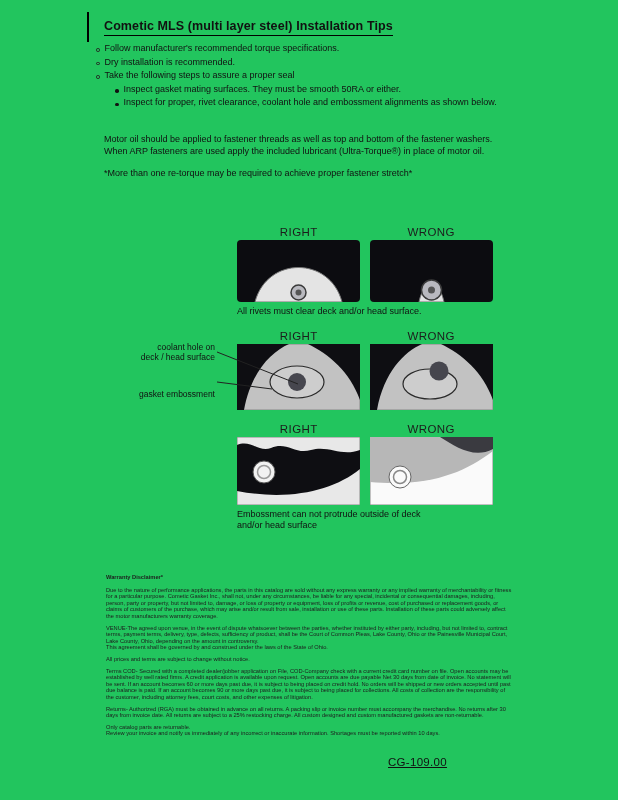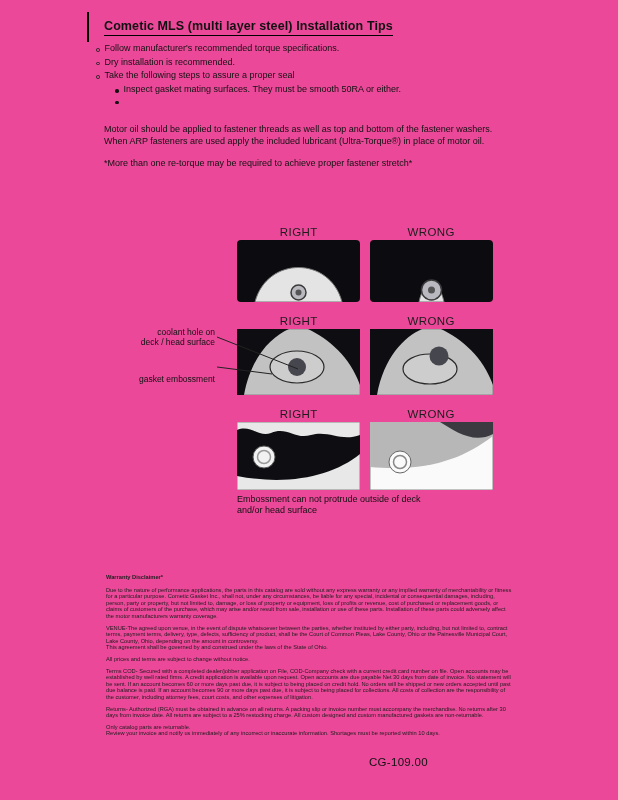--- a/index.html
+++ b/index.html
@@ -1,58 +1,58 @@
 <!DOCTYPE html>
 <html><head>
 <meta charset="utf-8">
 <style>
   * { margin:0; padding:0; box-sizing:border-box; }
   html,body { background:#ffffff; }
   .page {
     position:relative; width:618px; height:800px; margin:0 auto;
-    background:#ec4899; color:#111;
+    background:#22c55e; color:#111;
     font-family:"Liberation Sans", sans-serif;
     overflow:hidden;
   }
   .edge-line { position:absolute; left:87px; top:12px; width:2px; height:30px; background:#000; }
 
   .top { position:absolute; left:104px; top:16px; width:480px; }
   .title {
     display:inline-block; font-size:12.5px; font-weight:bold;
     border-bottom:1.6px solid #000; padding-bottom:2px; letter-spacing:0.1px;
   }
   .bullets { margin-top:7px; }
   .b-row { display:flex; align-items:center; margin:2.5px 0 2.5px -8px; font-size:9px; line-height:11px; }
   .b-dot { flex:0 0 auto; width:3.5px; height:3.5px; border:1px solid #222; border-radius:50%; margin:3px 5px 0 0; background:transparent; }
   .sb-row { margin-left:11px; }
   .sb-dot { flex:0 0 auto; width:3.5px; height:3.5px; background:#111; border:none; border-radius:50%; margin:3.5px 5px 0 0; }
 
   .diesel-h { margin-top:16px; font-size:10.5px; font-weight:bold; }
-  .para { margin-top:20px; font-size:9px; line-height:11.5px; white-space:pre-line; }
+  .para { margin-top:26px; font-size:9px; line-height:11.5px; white-space:pre-line; }
   .note { margin-top:11px; font-size:9px; }
 
   .diagrams { position:absolute; left:237px; top:226px; width:256px; }
   .drow { position:relative; margin-bottom:13px; }
   .dpair { display:flex; gap:9px; }
   .dcol { width:143px; }
   .dlabel { text-align:center; font-size:11.5px; color:#1c1c1c; letter-spacing:0.4px; margin-bottom:2px; }
   .dimg { display:block; }
   .dcaption { font-size:9px; line-height:11px; margin-top:4px; white-space:pre-line; }
 
   .ptr-label { position:absolute; font-size:8.5px; line-height:10px; white-space:pre-line; text-align:right; color:#111; }
   .ptr-1 { left:-122px; top:12px; width:100px; }
   .ptr-2 { left:-122px; top:47px; width:100px;margin-top:12px; }
   .connectors { position:absolute; left:-20px; top:14px; width:102px; height:50px; pointer-events:none; }
 
   .legal { position:absolute; left:106px; top:574px; width:408px; font-size:5.7px; line-height:6.6px; color:#1d1d1d; }
   .legal-h { font-weight:bold; margin-bottom:6px; }
   .lp { margin-bottom:5px; }
   .lp-tight { margin-bottom:0; }
 
-  .footer { position:absolute; left:369px; top:756px; font-size:11.5px; letter-spacing:0.3px; color:#111; }
+  .footer { position:absolute; left:388px; top:756px; font-size:11.5px; letter-spacing:0.3px; color:#111;text-decoration:underline; }
 </style>
 </head>
 <body>
 
 <div class="page">
   <div class="edge-line"></div>
 
   <div class="top">
     <div class="title">Cometic MLS (multi layer steel) Installation Tips</div>
 
@@ -68,20 +68,21 @@
       <div class="b-row">
         <span class="b-dot"></span>
         <span>Take the following steps to assure a proper seal</span>
       </div>
       <div class="b-row sb-row">
         <span class="sb-dot"></span>
         <span>Inspect gasket mating surfaces.  They must be smooth 50RA or either.</span>
       </div>
       <div class="b-row sb-row">
         <span class="sb-dot"></span>
+        <span>Inspect for proper, rivet clearance, coolant hole and embossment alignments as shown below.</span>
       </div>
     </div>
 
     <div class="para">Motor oil should be applied to fastener threads as well as top and bottom of the fastener washers.
 When ARP fasteners are used apply the included lubricant (Ultra-Torque®) in place of motor oil.</div>
     <div class="note">*More than one re-torque may be required to achieve proper fastener stretch*</div>
   </div>
 
   <div class="diagrams">
 
@@ -99,20 +100,21 @@
         <div class="dcol">
           <div class="dlabel">WRONG</div>
           <svg class="dimg" width="123" height="62" viewBox="0 0 123 62">
             <rect width="123" height="62" rx="4" fill="#0c0c10"></rect>
             <path d="M49,62 C54,38 69,38 74,62 Z" fill="#e4e4e4" stroke="#777" stroke-width="1"></path>
             <circle cx="61.5" cy="50" r="10" fill="#b9b9bf" stroke="#3a3a3a" stroke-width="1.5"></circle>
             <circle cx="61.5" cy="50" r="3.5" fill="#555"></circle>
           </svg>
         </div>
       </div>
+      <div class="dcaption">All rivets must clear deck and/or head surface.</div>
     </div>
 
     <div class="drow">
       <div class="ptr-label ptr-1">coolant hole on
 deck / head surface</div>
       <div class="ptr-label ptr-2">gasket embossment</div>
 
       <div class="dpair">
         <div class="dcol">
           <div class="dlabel">RIGHT</div>

